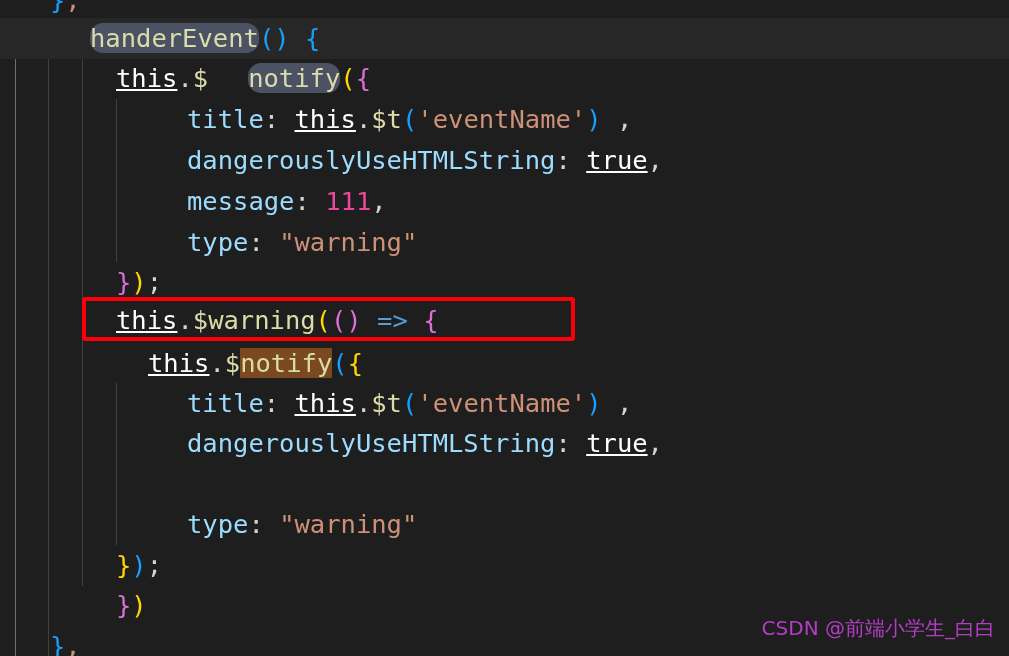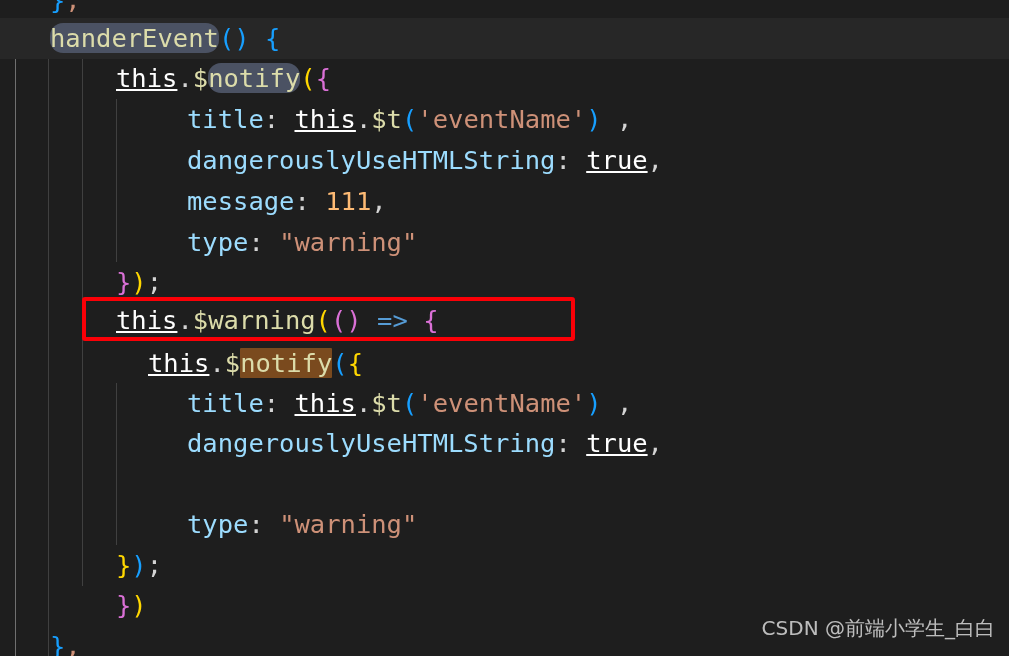--- a/index.html
+++ b/index.html
@@ -63,32 +63,33 @@
   }
   .guide.active-guide {
     background: #707070;
   }
 
   
   .t-key      { color: #9cdcfe; margin-left: 39px; }  
   .t-this     { color: #ffffff; text-decoration: underline; }  
   .t-fn       { color: #dcdcaa; }  
   .t-str      { color: #ce9178; }  
-  .t-num      { color: #fdba74; }  
+  .t-num      { color: #ec4899; }  
   .t-punc     { color: #d4d4d4; }  
   .t-dot      { color: #d4d4d4; }
   .b-yellow   { color: #ffd700; }  
   .b-pink     { color: #da70d6; }  
   .b-blue     { color: #179fff; }  
   .t-arrow    { color: #569cd6; }
 
   
   .hl-sel {
     background: #4b5263;
     border-radius: 13px;
+    margin-left: 40px;
   }
   .hl-cur {
     background: #7a4a1e;
     border-radius: 1px;
   }
 
   
   .blame {
     position: absolute;
     white-space: pre;
@@ -105,21 +106,21 @@
     border-radius: 3px;
     box-sizing: border-box;
     pointer-events: none;
   }
 
   
   .watermark {
     position: absolute;
     right: 14px;
     bottom: 14px;
-    color: #e5e5e5;
+    color: #d946ef;
     opacity: .80;
     font-size: 20px;
     font-family: "DejaVu Sans", "Liberation Sans", sans-serif;
     white-space: pre;
   }
 </style>
 </head>
 <body>
 
 <div id="editor">

